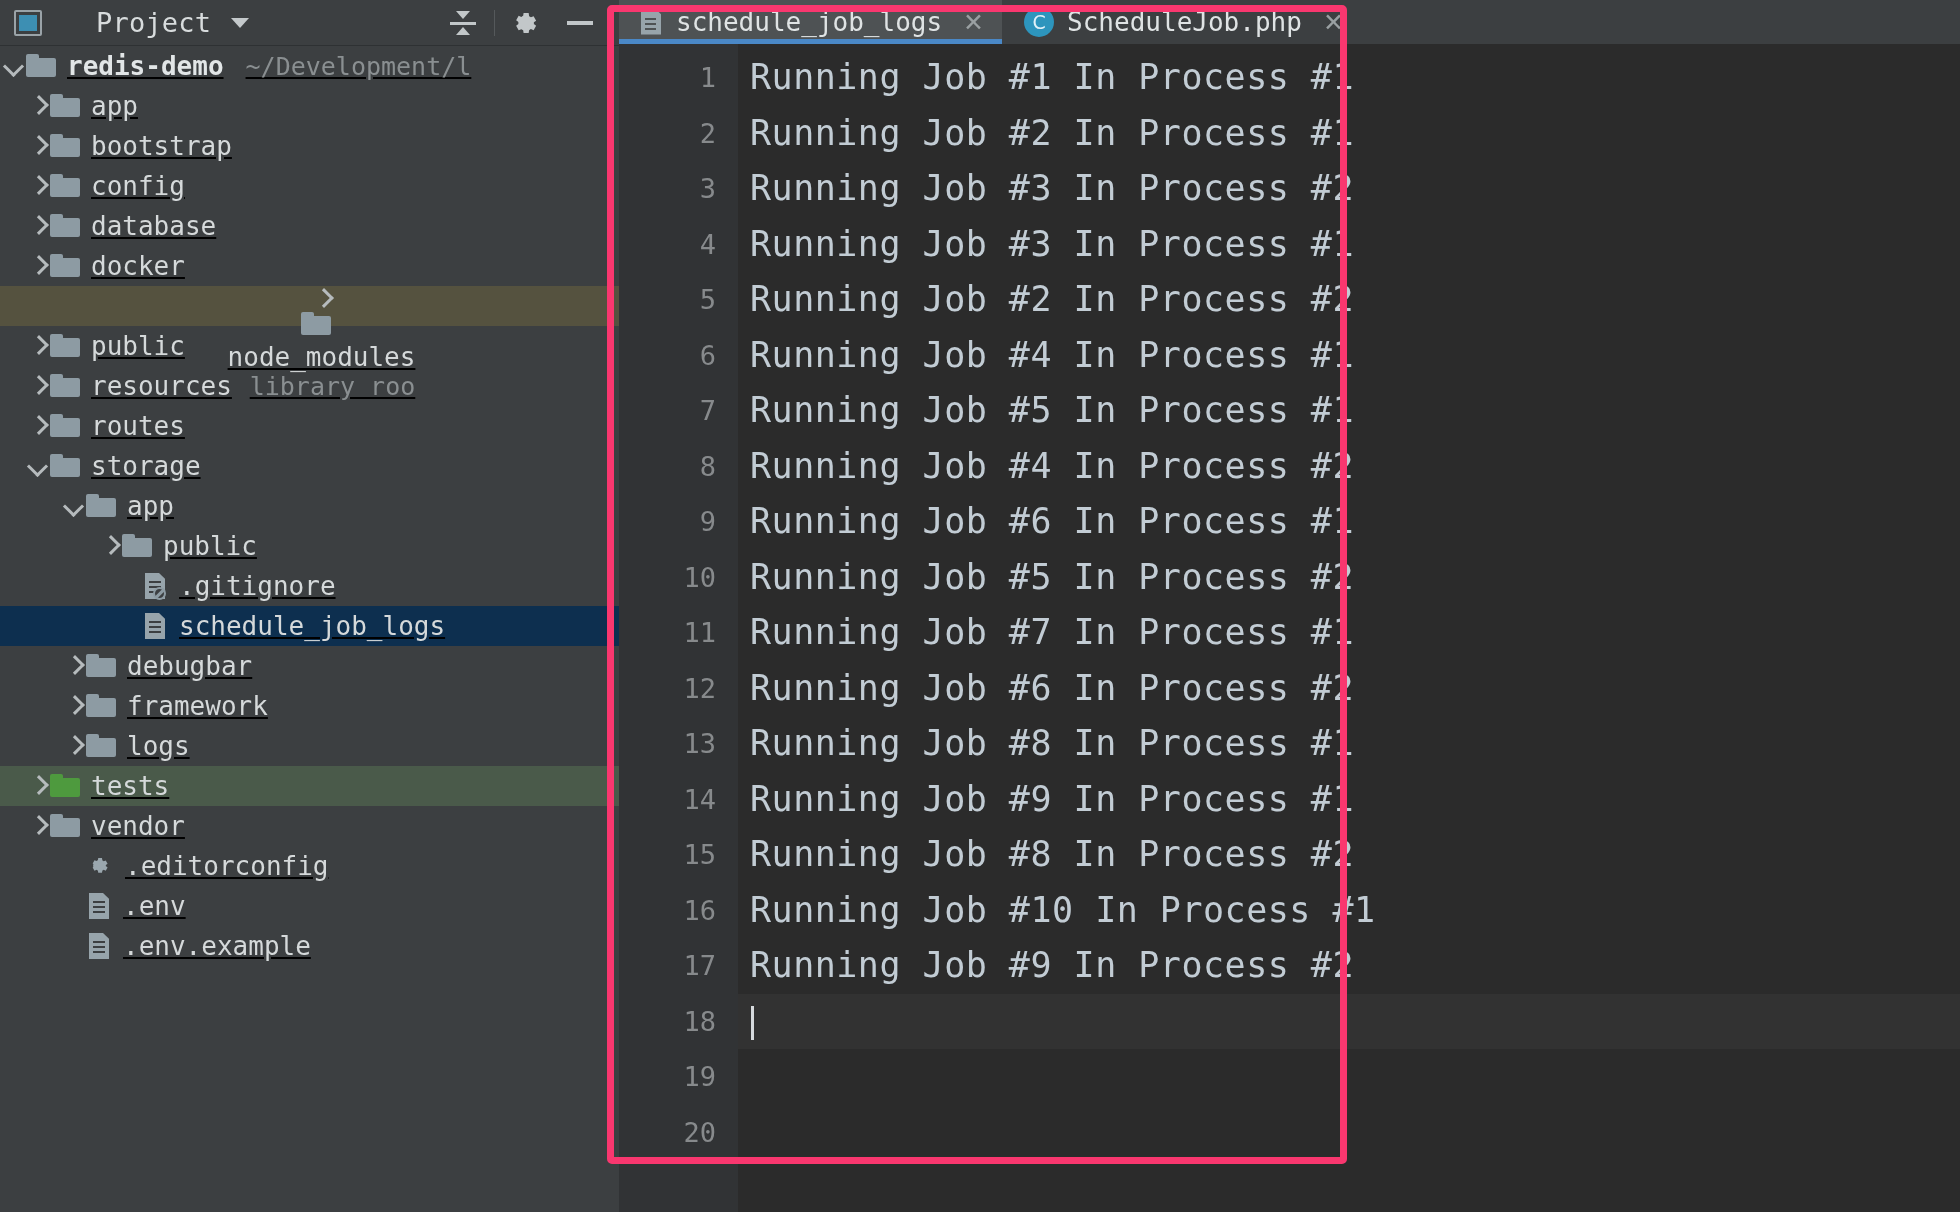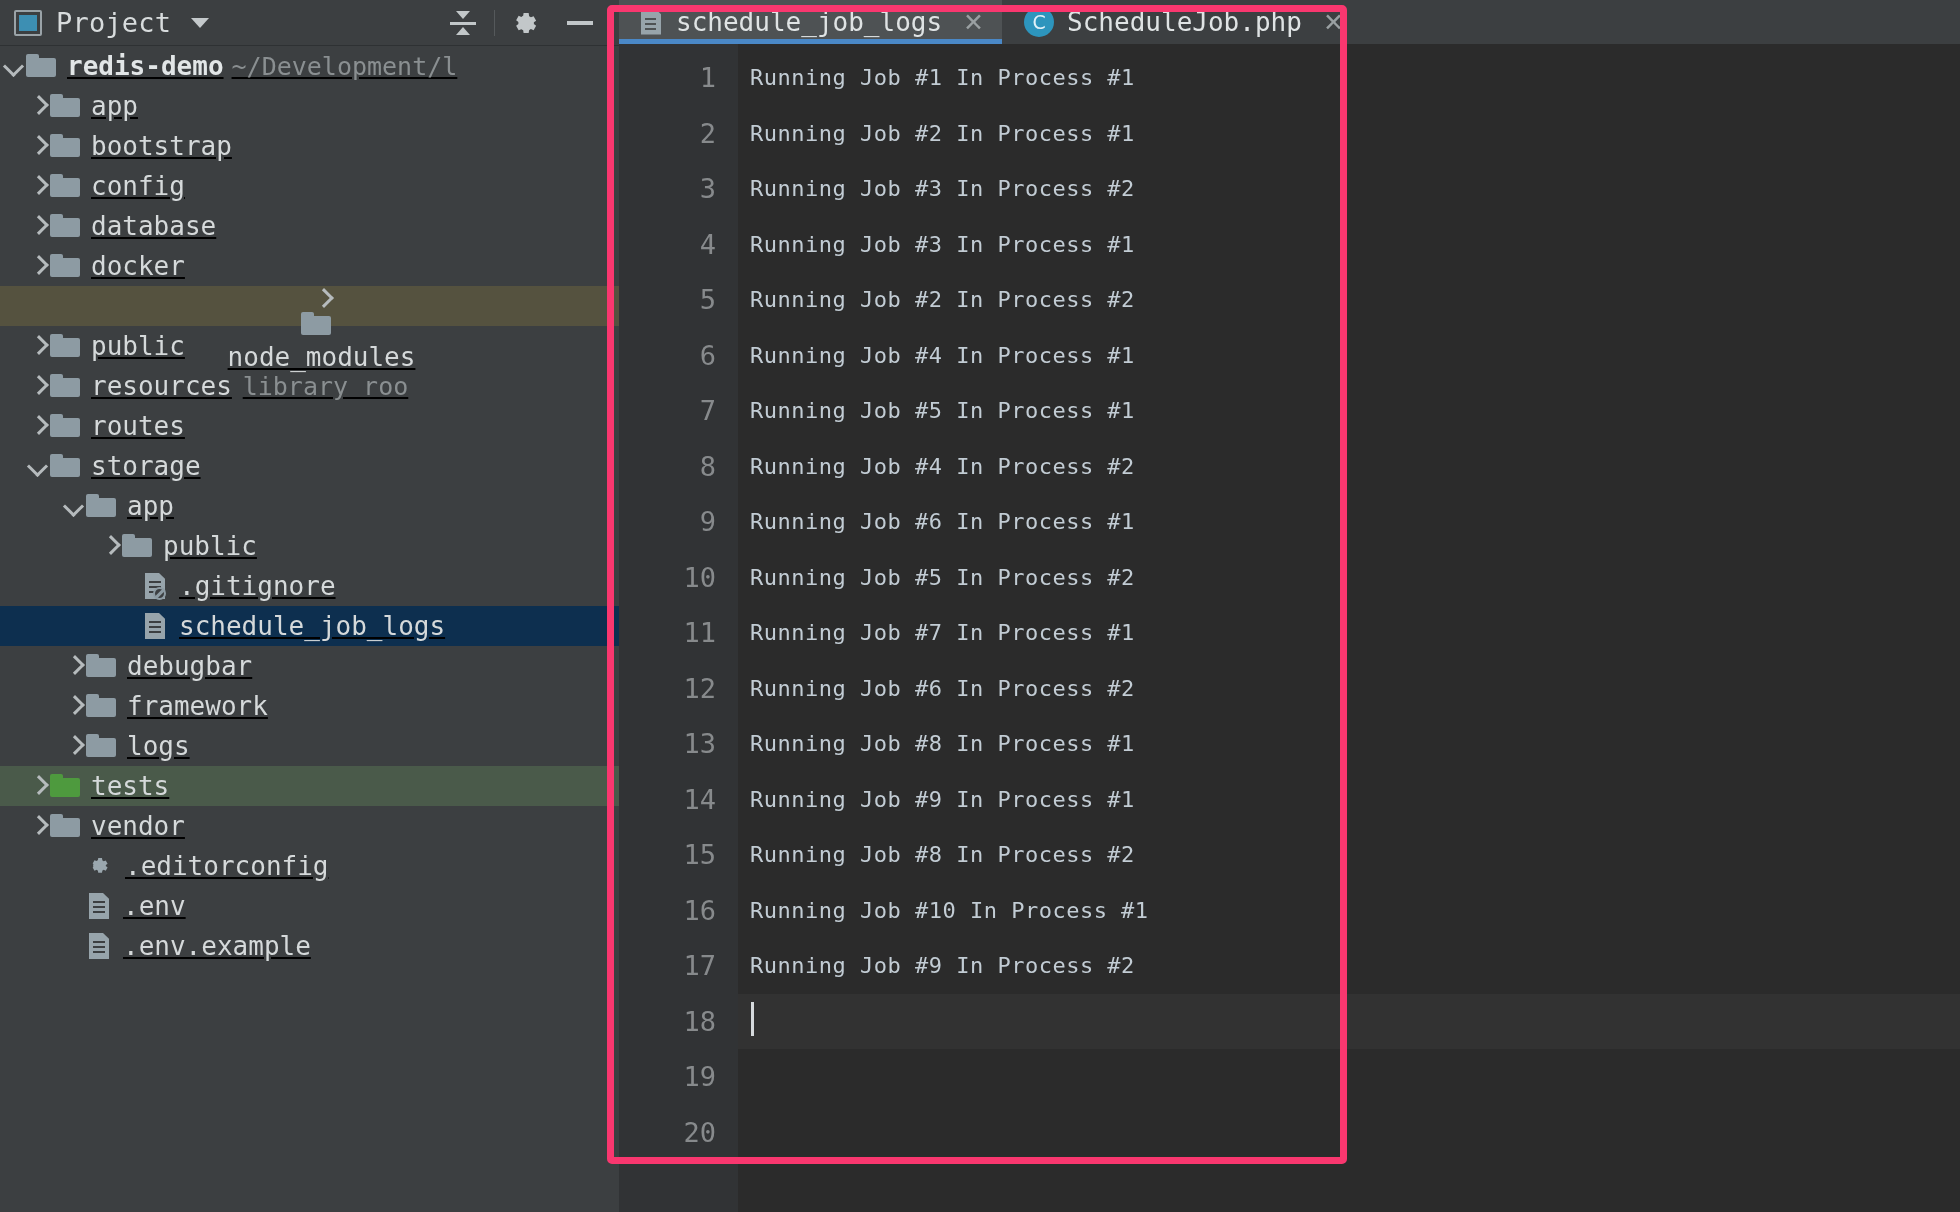--- a/index.html
+++ b/index.html
@@ -10,21 +10,21 @@
 
   
   #sidebar{ width:619px; height:1212px; background:#3c3f41; position:relative; flex:0 0 619px; }
 
   #panel-toolbar{ height:46px; background:#3c3f41; display:flex; align-items:center;
                   padding:0 14px; border-bottom:1px solid #2e3133; position:relative; }
   .pt-left{ display:flex; align-items:center; gap:14px; }
   .proj-icon{ width:28px; height:26px; border:2px solid #9aa3a8; border-radius:2px;
               background:#3c3f41; position:relative; }
   .proj-icon::after{ content:""; position:absolute; inset:3px; background:#3d8fb3; }
-  .pt-title{ color:#d8dcdd; font-size:27px; font-family:"DejaVu Sans Mono", monospace; letter-spacing:0.2px; }
+  .pt-title{ color:#d8dcdd; font-size:27px; font-family:"DejaVu Sans Mono", monospace; letter-spacing:0.2px;margin-left:40px; }
   .caret-dn{ width:0;height:0;border-left:9px solid transparent;border-right:9px solid transparent;
              border-top:10px solid #c4c9cb; margin-left:6px; }
   .pt-right{ position:absolute; right:12px; top:0; height:46px; display:flex; align-items:center; gap:0; }
   .tb-btn{ width:54px; height:46px; display:flex; align-items:center; justify-content:center; }
   .icn-collapse{ position:relative; width:30px; height:30px; }
   .icn-collapse .bar{ position:absolute; left:2px; right:2px; top:14px; height:3px; background:#c2c7c9; }
   .icn-collapse .tri-d{ position:absolute; left:8px; top:3px; width:0;height:0;
       border-left:7px solid transparent;border-right:7px solid transparent;border-top:8px solid #c2c7c9; }
   .icn-collapse .tri-u{ position:absolute; left:8px; bottom:3px; width:0;height:0;
       border-left:7px solid transparent;border-right:7px solid transparent;border-bottom:8px solid #c2c7c9; }
@@ -53,21 +53,21 @@
                    background:#97a4ab; clip-path:polygon(0 0,70% 0,100% 22%,100% 100%,0 100%); }
   .fileic .ln{ position:absolute; left:7px; width:12px; height:2px; background:#3c3f41; }
   .fileic .l1{ top:10px; } .fileic .l2{ top:15px; } .fileic .l3{ top:20px; }
   .fileic .badge{ position:absolute; left:11px; top:16px; width:13px; height:13px; border-radius:50%;
                   border:2.5px solid #8d9ba3; background:#3c3f41; }
   .fileic .badge::after{ content:""; position:absolute; left:-1px; top:3px; width:12px; height:2.5px;
                   background:#8d9ba3; transform:rotate(-45deg); }
   .gearic{ width:28px; height:28px; flex:0 0 28px; margin-right:11px; display:flex; align-items:center; justify-content:center; }
   .lbl{ color:#d5d9da; font-size:26px; font-family:"DejaVu Sans Mono", monospace; }
   .lbl.bold{ font-weight:bold; color:#e2e6e7; }
-  .sub{ color:#8a8f91; font-size:25px; font-family:"DejaVu Sans Mono", monospace; margin-left:8px; }
+  .sub{ color:#8a8f91; font-size:25px; font-family:"DejaVu Sans Mono", monospace; margin-left:22px; }
   .row.hl-library{ background:#55523f;flex-direction:column; }
   .row.hl-selected{ background:#0d2f4f; }
   .row.hl-green{ background:#4a5a4a; }
 
   .indent1{ padding-left:24px; } .indent2{ padding-left:60px; }
   .indent3{ padding-left:96px; } .indent4{ padding-left:116px; }
 
   
   #editor-area{ flex:1; position:relative; background:#2b2b2b; }
   #tabbar{ height:44px; background:#3c3f41; display:flex; align-items:stretch; position:relative; }
@@ -84,21 +84,21 @@
   .tabfile .l1{ top:9px; } .tabfile .l2{ top:14px; } .tabfile .l3{ top:19px; }
   .phpic{ width:30px; height:30px; border-radius:50%; background:#2d95bd; color:#dff1f8;
           font-size:19px; display:flex; align-items:center; justify-content:center;
           font-family:"DejaVu Sans", sans-serif; }
 
   #codepane{ position:absolute; top:44px; left:0; right:0; bottom:0; background:#2b2b2b; display:flex; }
   #gutter{ width:119px; flex:0 0 119px; background:#313335; padding-top:6px; }
   #gutter .gl{ height:55.5px; line-height:55.5px; text-align:right; padding-right:22px;
                color:#878a8c; font-size:27px; font-family:"DejaVu Sans Mono", monospace; }
   #codelines{ flex:1; padding-top:6px; position:relative; }
-  .cl{ height:55.5px; line-height:55.5px; padding-left:12px; color:#c2ccd4; font-size:22px;
+  .cl{ height:55.5px; line-height:55.5px; padding-left:12px; color:#c2ccd4; font-size:35px;
        font-family:"DejaVu Sans Mono", monospace; white-space:pre; letter-spacing:0.5px; }
   .cl.current{ background:#323232; }
   .caret{ display:inline-block; width:3px; height:34px; background:#d6dadd; vertical-align:-7px; margin-left:1px; }
 
   
   #annot{ position:absolute; border:7px solid #f9376f; border-radius:5px; pointer-events:none; z-index:40; }
 </style>
 </head>
 <body>
 

